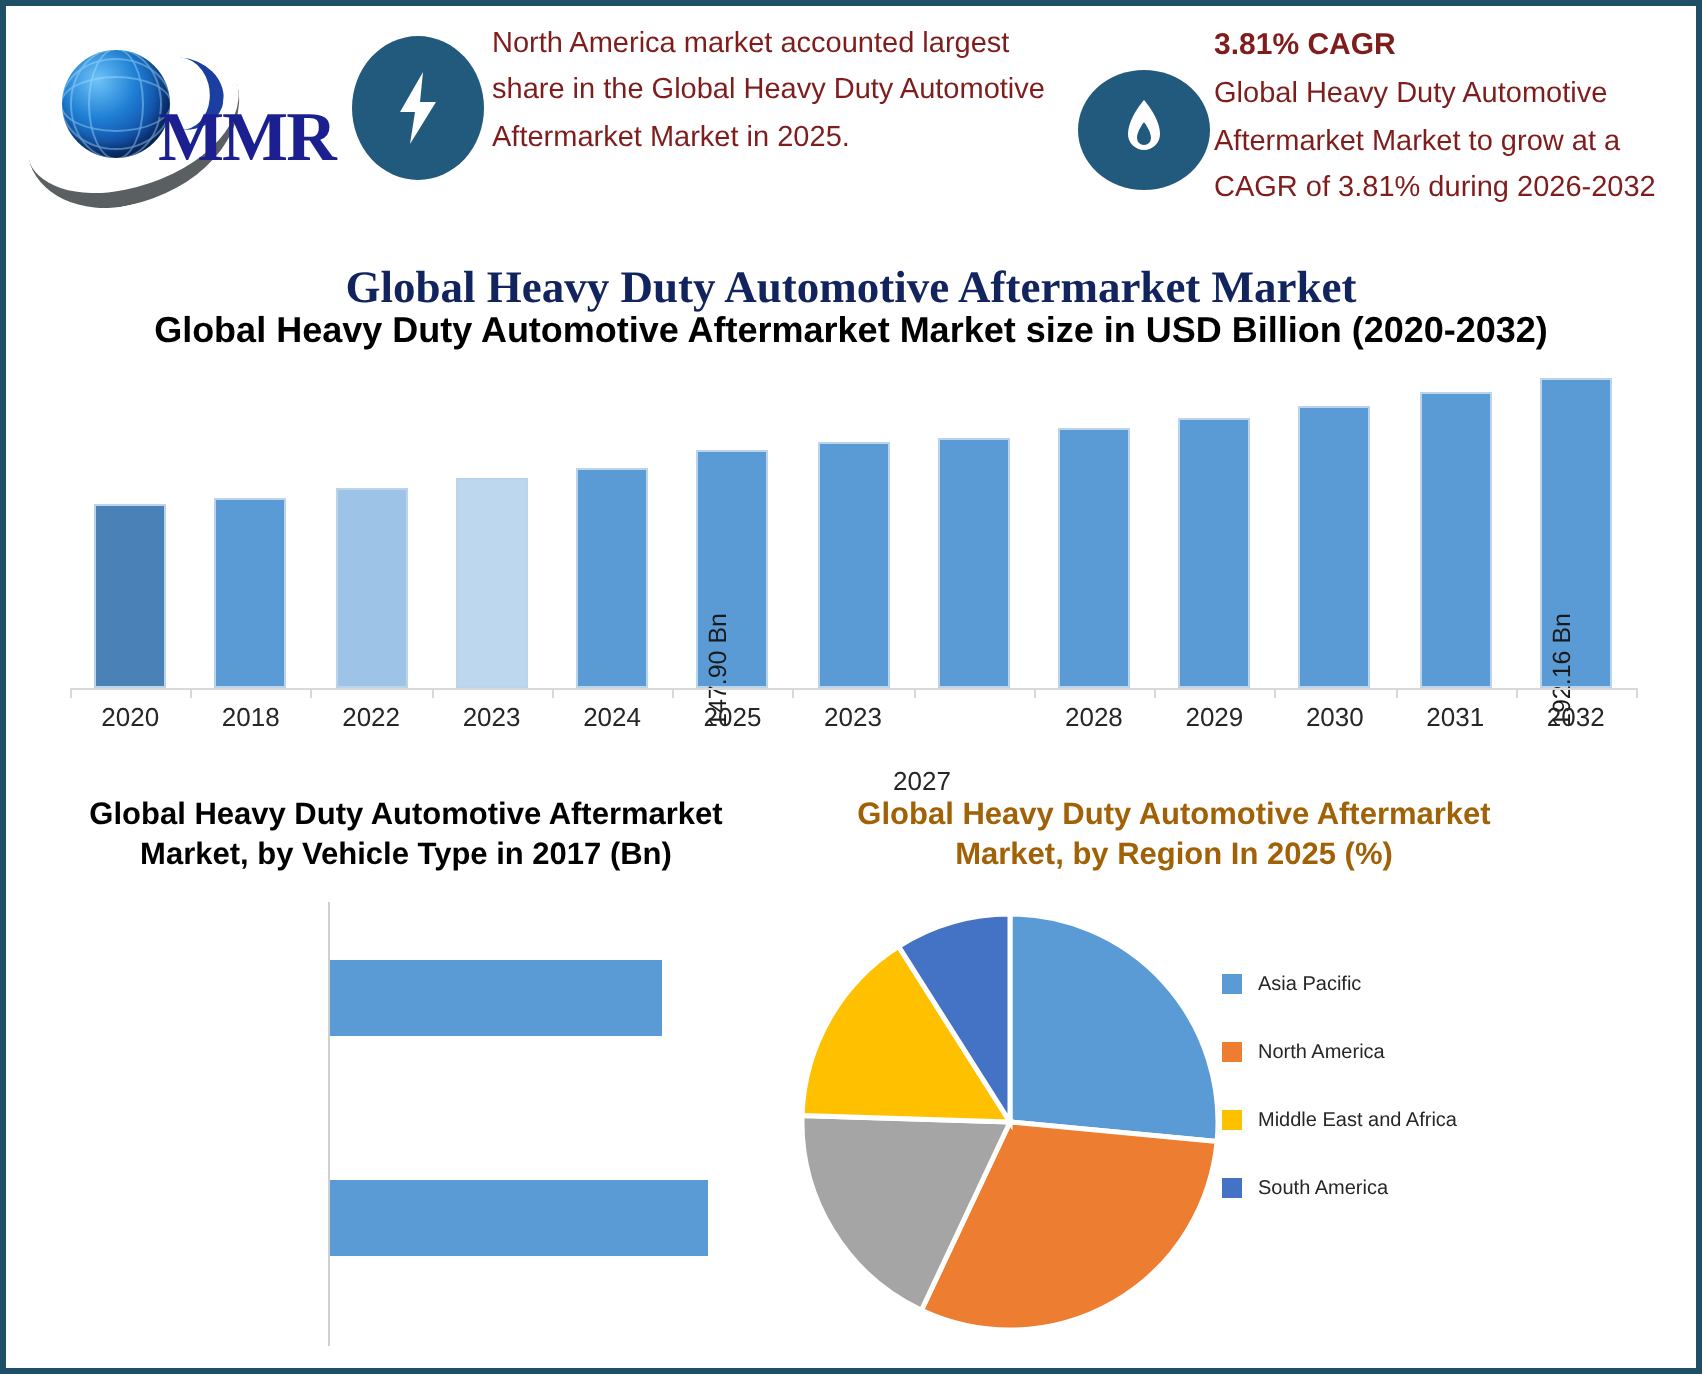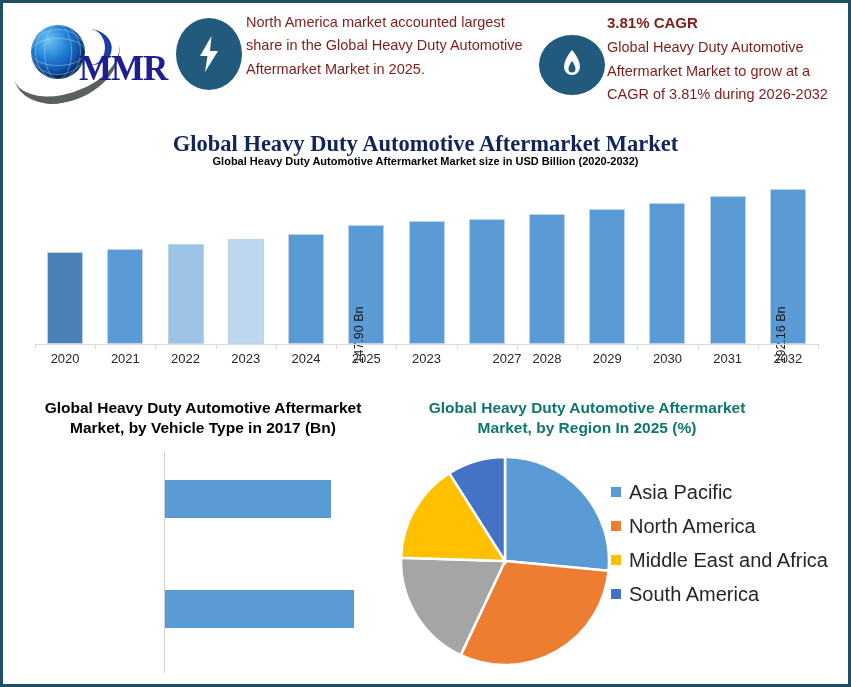--- a/index.html
+++ b/index.html
@@ -126,21 +126,21 @@
     position: absolute;
     left: 0; top: 148px;
     width: 845px;
     height: 228px;
   }
   #col-chart-title {
     position: absolute;
     left: 0; top: 4px;
     width: 845px;
     text-align: center;
-    font-size: 11px;
+    font-size: 18px;
     font-weight: bold;
     color: #000000;
   }
   #col-plot {
     position: absolute;
     left: 32px; top: 20px;
     width: 783px;
     height: 173px;
   }
   #col-axis {
@@ -228,36 +228,36 @@
     height: 290px;
   }
   #pie-chart-title {
     position: absolute;
     left: 18px; top: 3px;
     width: 340px;
     text-align: center;
     font-size: 15.5px;
     font-weight: bold;
     line-height: 1.32;
-    color: #0f766e;
+    color: #a16207;
   }
   #pie-svg {
     position: absolute;
     left: 0px; top: 58px;
   }
   #pie-legend {
     position: absolute;
     left: 212px; top: 80px;
     width: 230px;
   }
   .legend-row {
     display: flex;
     align-items: center;
     height: 34px;
-    font-size: 20px;
+    font-size: 10px;
     color: #262626;
   }
   .legend-swatch {
     width: 10px; height: 10px;
     margin-right: 8px;
     flex: 0 0 auto;
   }
 </style>
 </head>
 <body>
@@ -321,33 +321,33 @@
         <div class="col-bar" style="left: 614.423px; height: 140.975px; background: rgb(91, 155, 213);"></div>
         <div class="col-bar" style="left: 674.654px; height: 147.734px; background: rgb(91, 155, 213);"></div>
         <div class="col-bar" style="left: 734.885px; height: 154.622px; background: rgb(91, 155, 213);">
           <span class="vlabel">192.16 Bn</span>
         </div>
       </div>
     <div id="col-axis"></div>
   <div class="tickmark" style="left: 32px;"></div>
       <div class="col-xlabel" style="left: 32.1154px;">2020</div>
       <div class="tickmark" style="left: 92.2308px;"></div>
-      <div class="col-xlabel" style="left: 92.3462px;">2021</div>
+      <div class="col-xlabel" style="left: 92.3462px;">2018</div>
       <div class="tickmark" style="left: 152.462px;"></div>
       <div class="col-xlabel" style="left: 152.577px;">2022</div>
       <div class="tickmark" style="left: 212.692px;"></div>
       <div class="col-xlabel" style="left: 212.808px;">2023</div>
       <div class="tickmark" style="left: 272.923px;"></div>
       <div class="col-xlabel" style="left: 273.038px;">2024</div>
       <div class="tickmark" style="left: 333.154px;"></div>
       <div class="col-xlabel" style="left: 333.269px;">2025</div>
       <div class="tickmark" style="left: 393.385px;"></div>
       <div class="col-xlabel" style="left: 393.5px;">2023</div>
       <div class="tickmark" style="left: 453.615px;"></div>
-      <div class="col-xlabel" style="left: 474px;">2027</div>
+      <div class="col-xlabel" style="left: 428px; margin-top: 32px;">2027</div>
       <div class="tickmark" style="left: 513.846px;"></div>
       <div class="col-xlabel" style="left: 513.962px;">2028</div>
       <div class="tickmark" style="left: 574.077px;"></div>
       <div class="col-xlabel" style="left: 574.192px;">2029</div>
       <div class="tickmark" style="left: 634.308px;"></div>
       <div class="col-xlabel" style="left: 634.423px;">2030</div>
       <div class="tickmark" style="left: 694.538px;"></div>
       <div class="col-xlabel" style="left: 694.654px;">2031</div>
       <div class="tickmark" style="left: 754.769px;"></div>
       <div class="col-xlabel" style="left: 754.885px;">2032</div>

